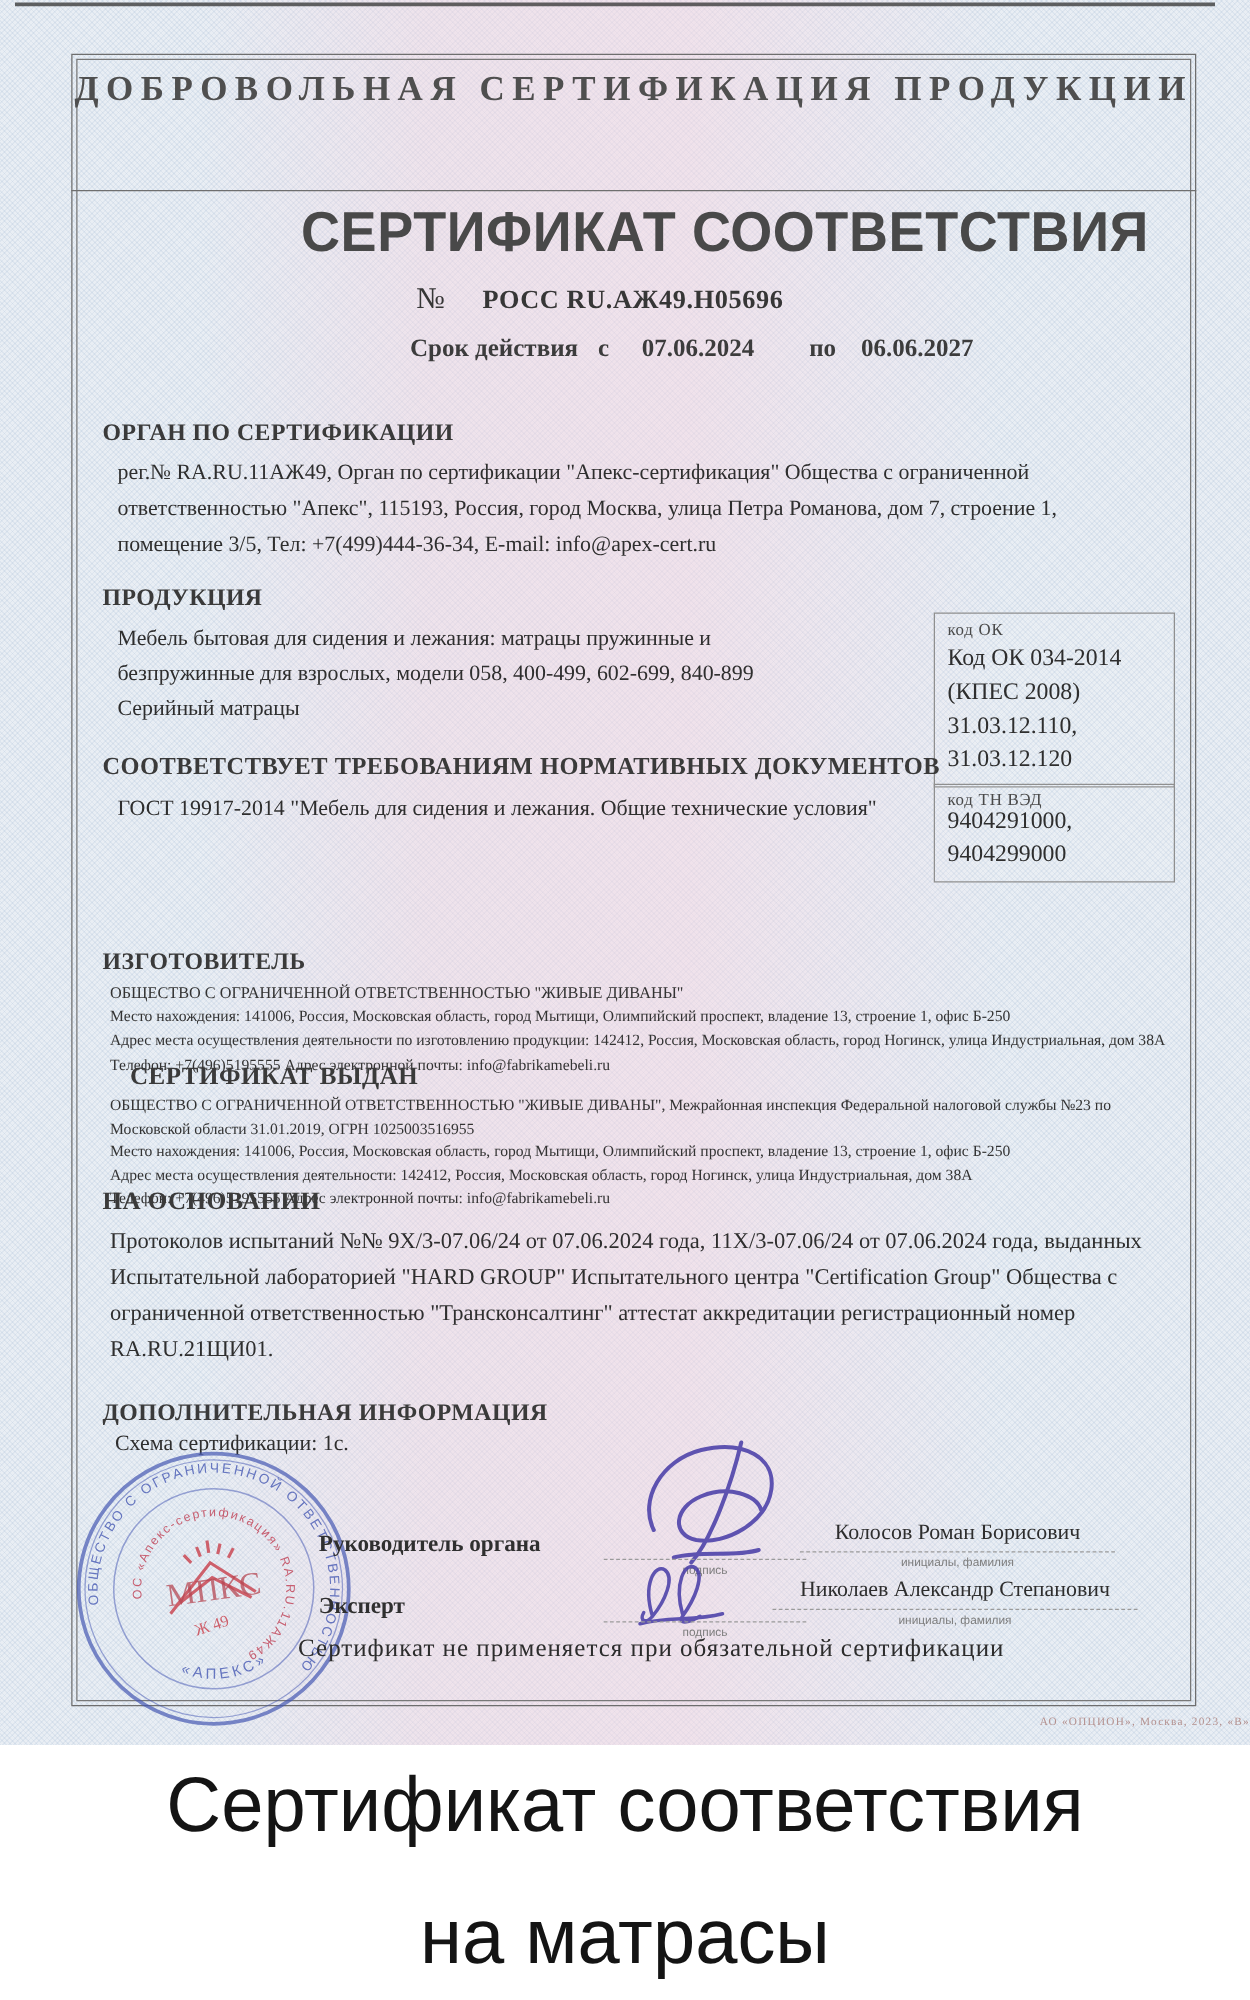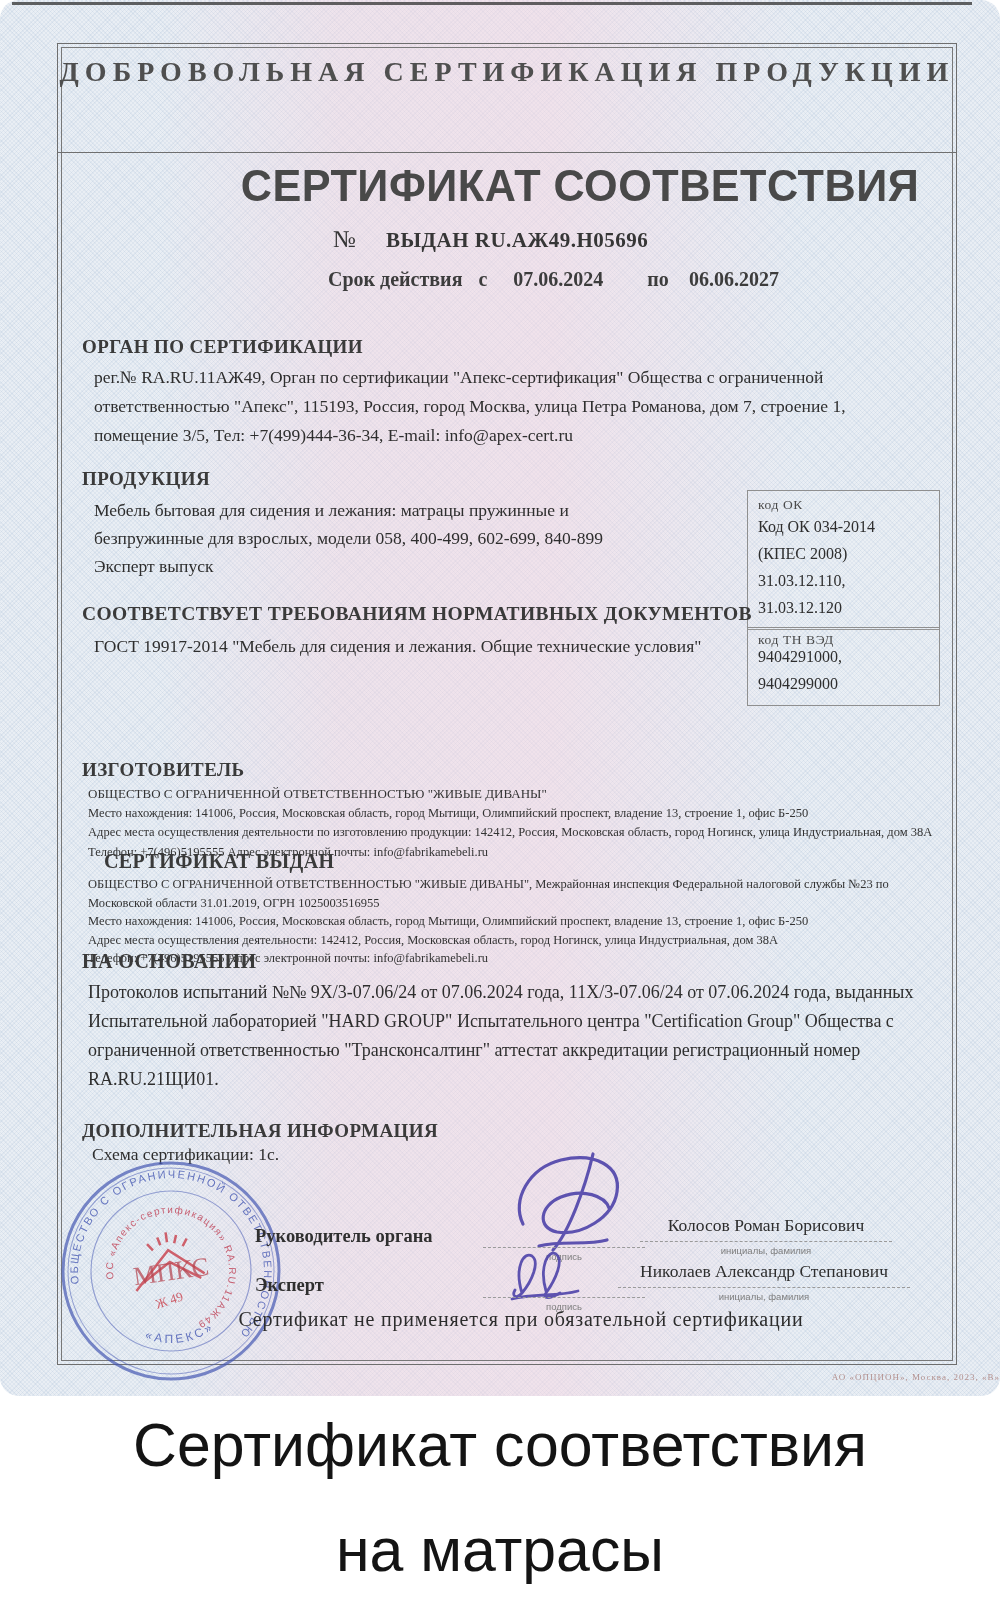--- a/index.html
+++ b/index.html
@@ -3,21 +3,21 @@
 <meta charset="utf-8">
 <style>
   * { margin:0; padding:0; box-sizing:border-box; }
   body { width:1000px; height:1600px; background:#ffffff; position:relative; overflow:hidden;
          font-family:"Liberation Serif", serif; }
   .scan { position:absolute; left:0; top:0; width:1000px; height:1396px;
     background:
       linear-gradient(to right, rgba(246,212,224,0) 16%, rgba(246,212,224,.42) 34%, rgba(247,214,226,.5) 55%, rgba(246,212,224,0) 80%),
       repeating-linear-gradient(45deg, rgba(115,150,190,.10) 0 1px, transparent 1px 3px),
       repeating-linear-gradient(-45deg, rgba(115,150,190,.10) 0 1px, transparent 1px 3px),
-      #e9eef4; border-radius: 19px; }
+      #e9eef4; }
   .scan-topedge { position:absolute; left:12px; top:2px; width:960px; height:3px; background:#3c3c3c; opacity:.8; }
   .frame { position:absolute; left:57px; top:43px; width:900px; height:1322px; border:1px solid #6e6e6e; }
   .frame::after { content:""; position:absolute; left:3px; top:3px; right:3px; bottom:3px; border:1px solid #787878; }
   .band-line { position:absolute; left:57px; top:152px; width:900px; height:2px; border-top:1.5px solid #6f6f6f; }
 
   .banner { position:absolute; left:57px; top:56px; width:900px; text-align:center;
     font-weight:bold; font-size:28px; letter-spacing:6px; color:#4f4f4f; }
   .title { position:absolute; left:180px; top:160px; width:800px; text-align:center;
     font-family:"Liberation Sans", sans-serif; font-weight:bold; font-size:45px; color:#494949;
     transform:scaleX(.96); letter-spacing:0.5px; }
@@ -43,21 +43,21 @@
   .org-h { left:82px; top:336px; font-size:19px; }
   .org-b { left:94px; top:363px; width:818px; font-size:17.5px; line-height:29px; }
 
   .prod-h { left:82px; top:468px; font-size:19px; }
   .prod-b { left:94px; top:496px; width:650px; font-size:17.5px; line-height:28px; }
 
   .codebox { position:absolute; left:747px; width:193px; border:1px solid #8f8f8f; padding:4px 14px 8px 10px; background:rgba(255,255,255,.06); }
   .okbox { top:490px; }
   .tnvedbox { top:627px; }
   .codebox .lab { font-size:13.5px; color:#4a4a4a; letter-spacing:.6px; }
-  .codebox .cl { font-size:16px; line-height:27px; color:#2e2e2e; }
+  .codebox .cl { font-size:19px; line-height:27px; color:#2e2e2e; }
   .tnvedbox .lab { margin-bottom:-5px; display:block; }
 
   .comp-h { left:82px; top:603px; font-size:19.5px; }
   .comp-b { left:94px; top:632px; width:650px; font-size:17.5px; line-height:29px; }
 
   .man-h { left:82px; top:759px; font-size:19px; }
   .man-b { left:88px; top:784px; width:862px; font-size:12.5px; line-height:19.5px; color:#333; }
   .man-b .first { font-size:13px; }
 
   .iss-h { left:82px; top:850px; font-size:20px;margin-left:22px; }
@@ -104,36 +104,36 @@
 
 <div class="scan">
   <div class="scan-topedge"></div>
   <div class="frame"></div>
   <div class="band-line"></div>
 
   <div class="banner">ДОБРОВОЛЬНАЯ СЕРТИФИКАЦИЯ ПРОДУКЦИИ</div>
   <div class="title">СЕРТИФИКАТ СООТВЕТСТВИЯ</div>
 
   <div class="regnum">
-    <span class="no-sign">№</span><span class="val">ВЫДАН RU.АЖ49.Н05696</span>
+    <span class="no-sign">№</span><span class="val">РОСС RU.АЖ49.Н05696</span>
   </div>
 
   <div class="validity">
     <span class="w1">Срок действия</span><span class="w2">с</span><span class="d1">07.06.2024</span><span class="w3">по</span><span>06.06.2027</span>
   </div>
 
 
   <div class="sec-h org-h">ОРГАН ПО СЕРТИФИКАЦИИ</div>
   <div class="sec-b org-b">рег.№ RA.RU.11АЖ49, Орган по сертификации "Апекс-сертификация" Общества с ограниченной ответственностью "Апекс", 115193, Россия, город Москва, улица Петра Романова, дом 7, строение 1, помещение 3/5, Тел: +7(499)444-36-34, E-mail: info@apex-cert.ru</div>
 
   <div class="sec-h prod-h">ПРОДУКЦИЯ</div>
   <div class="sec-b prod-b">
     <div>Мебель бытовая для сидения и лежания: матрацы пружинные и</div>
     <div>безпружинные для взрослых, модели 058, 400-499, 602-699, 840-899</div>
-    <div>Эксперт выпуск</div>
+    <div>Серийный матрацы</div>
   </div>
 
   <div class="codebox okbox">
     <span class="lab">код ОК</span>
     <div class="cl">Код ОК 034-2014</div>
     <div class="cl">(КПЕС 2008)</div>
     <div class="cl">31.03.12.110,</div>
     <div class="cl">31.03.12.120</div>
   </div>
 

